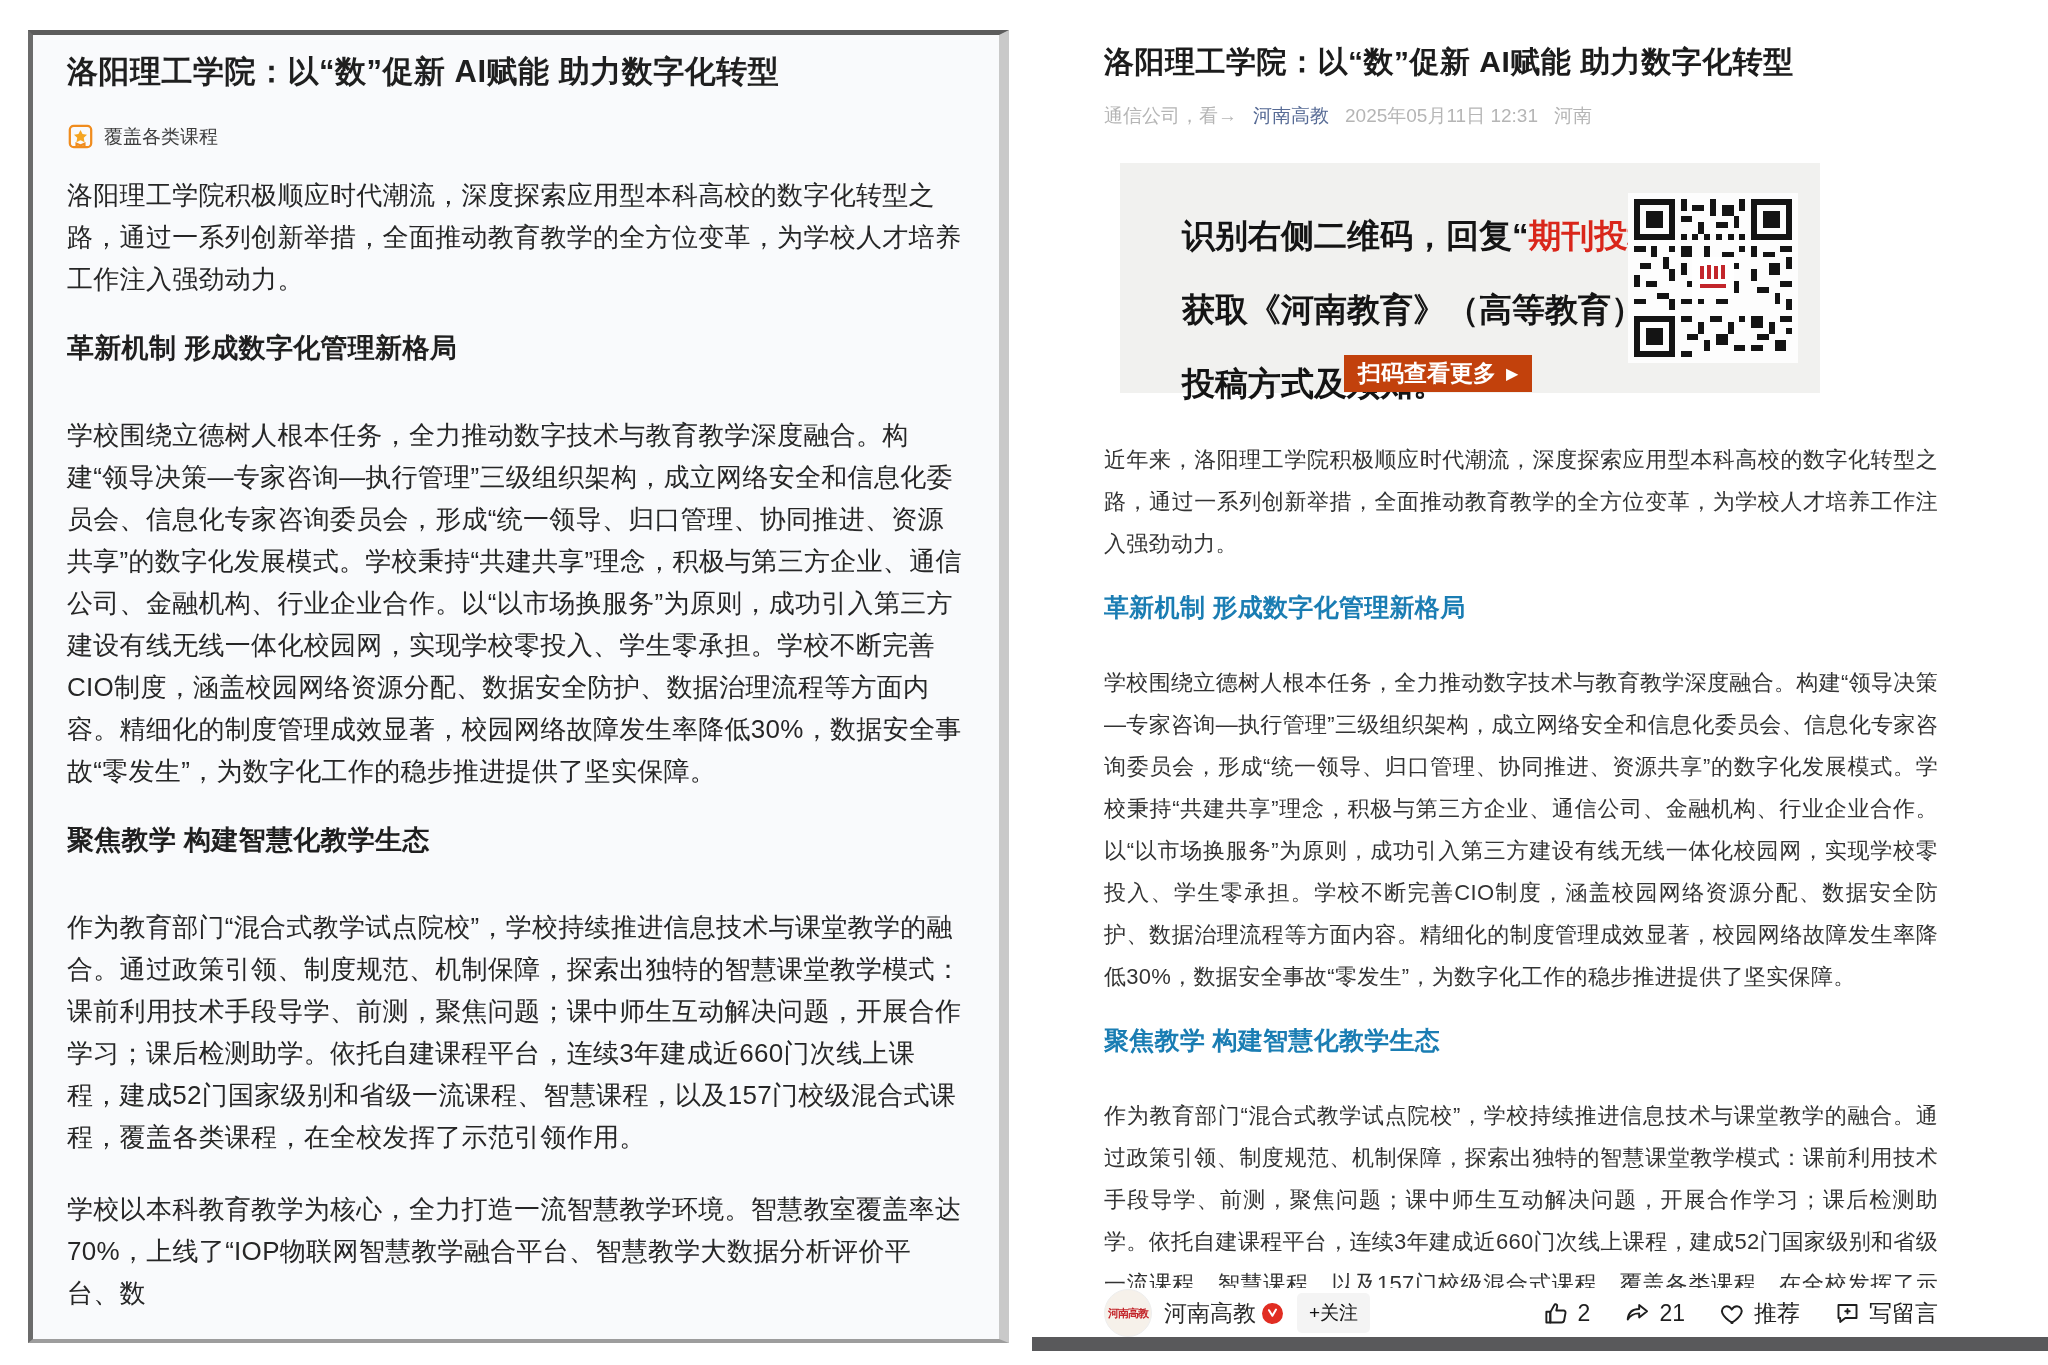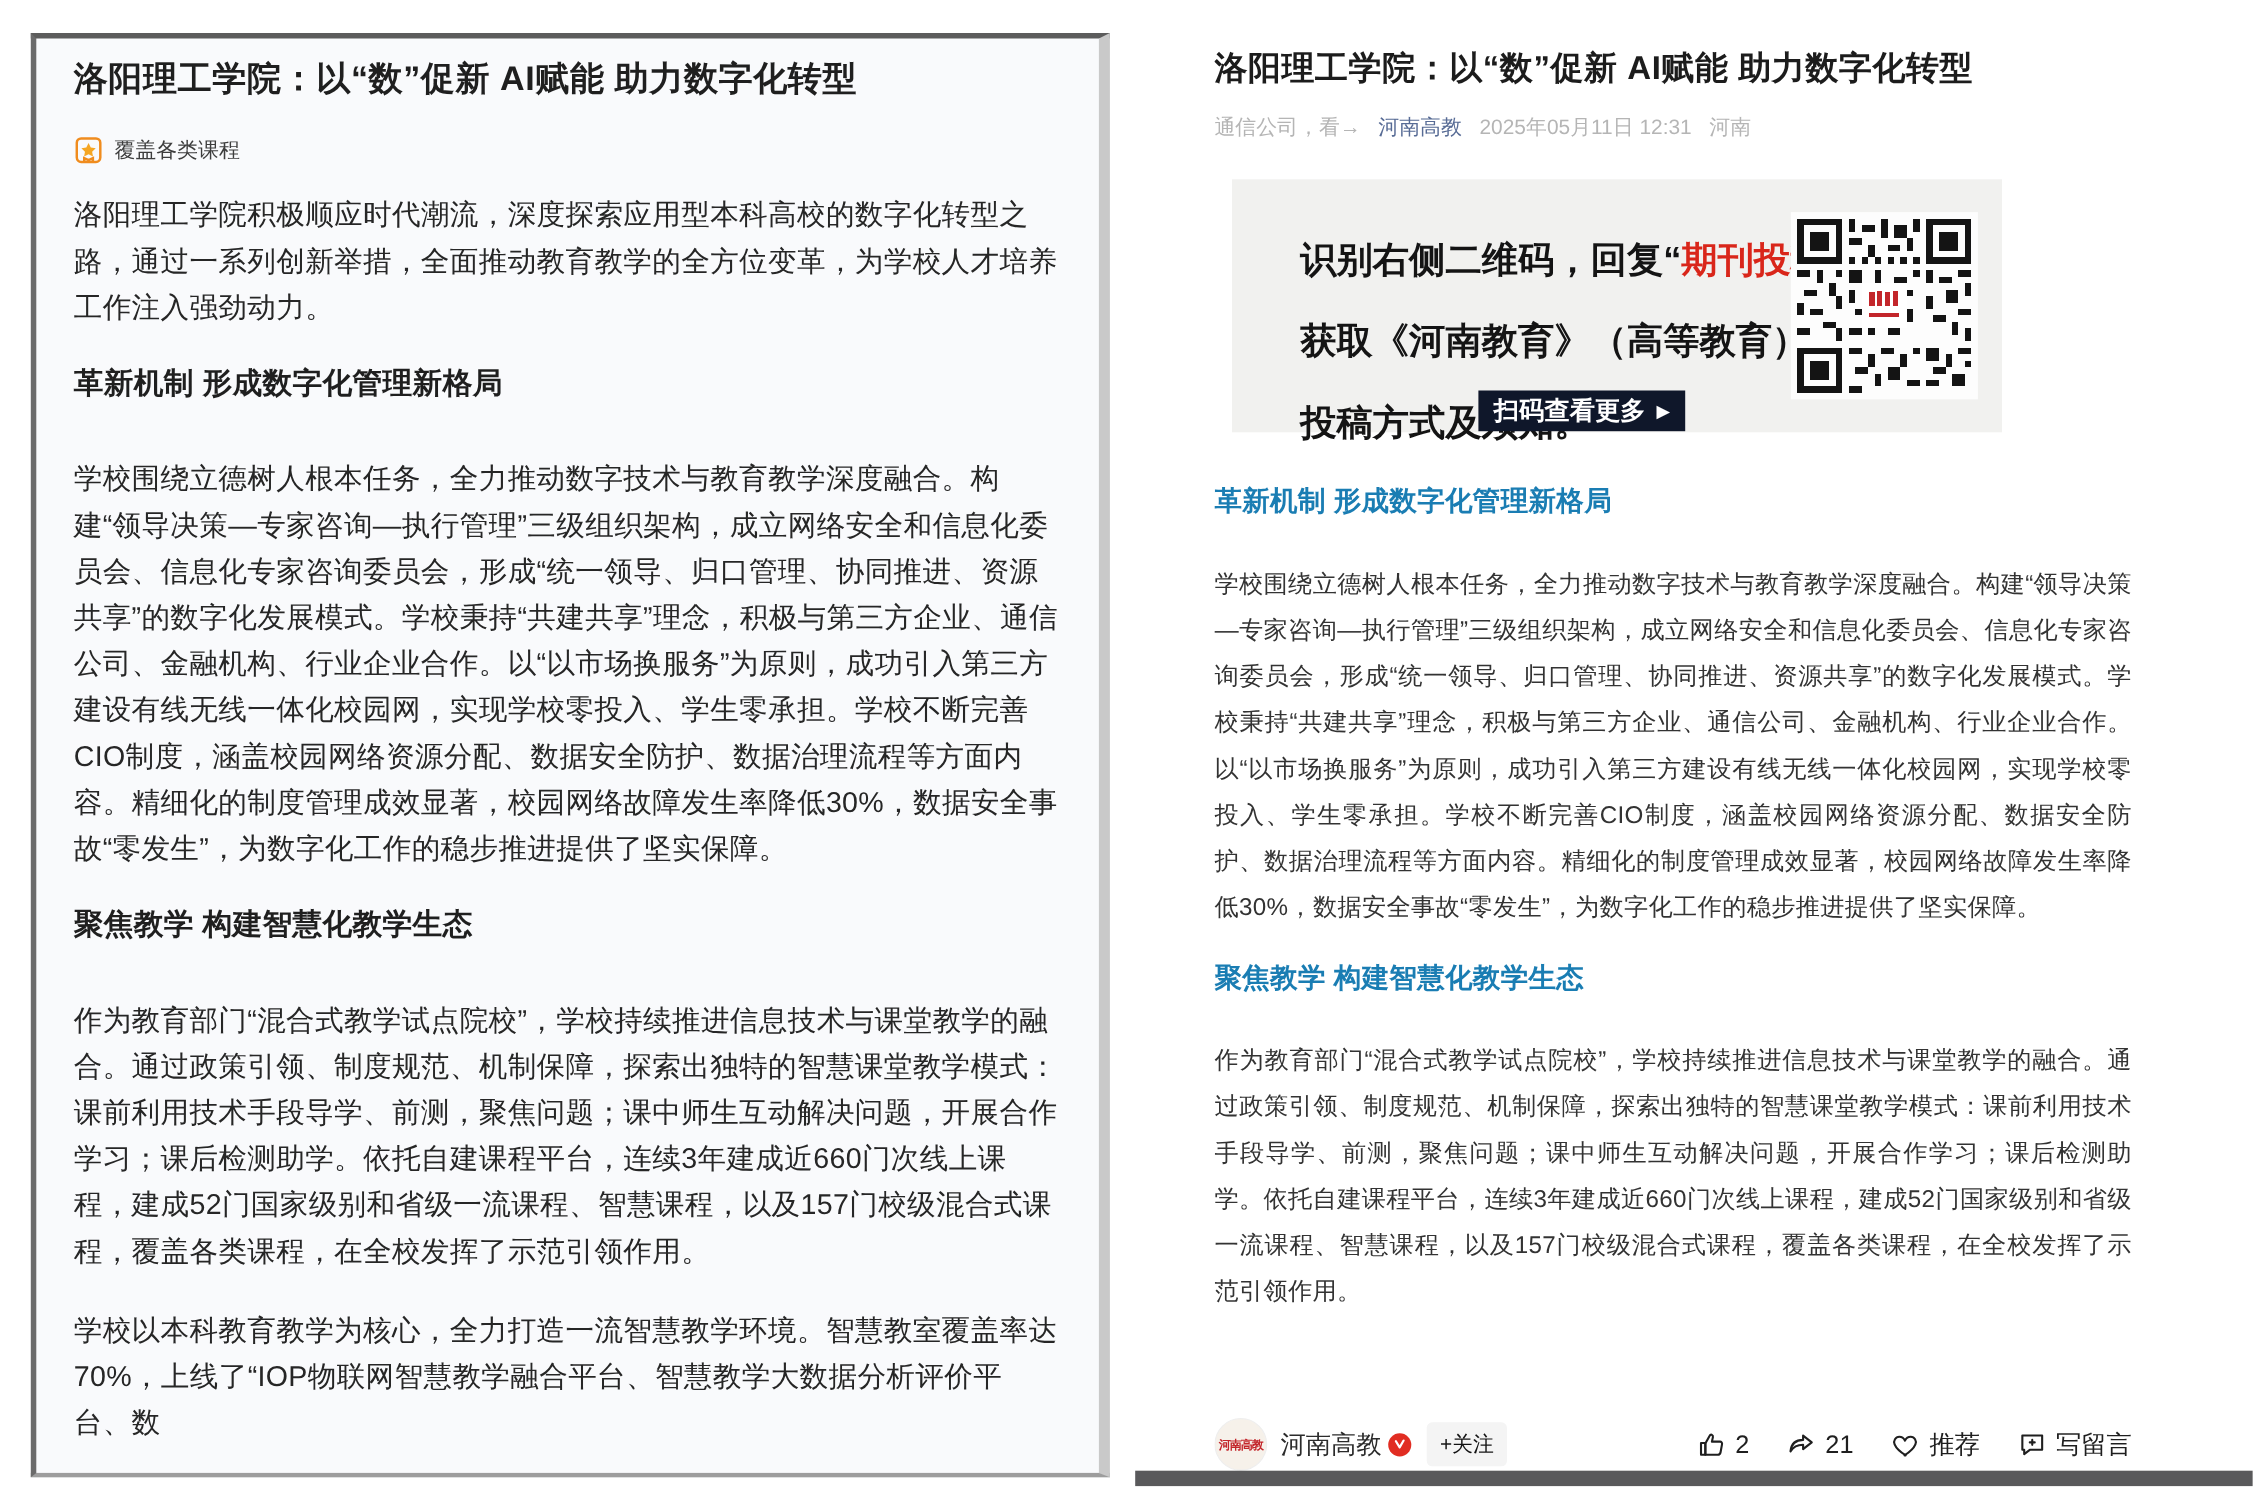--- a/index.html
+++ b/index.html
@@ -43,21 +43,21 @@
   }
   .r-title{font-size:30px;font-weight:bold;color:#1c1c1c;margin:42px 0 20px;letter-spacing:0.5px;}
   .r-meta{font-size:19px;color:#b5b5b5;display:flex;align-items:center;gap:16px;}
   .r-meta .acct{color:#576b95;}
   .banner{
     position:relative;margin:34px 0 0 16px;width:700px;height:230px;background:#f1f1ef;
   }
   .banner-text{position:absolute;left:62px;top:36px;font-size:33px;font-weight:bold;color:#141414;line-height:74px;white-space:nowrap;}
   .banner-text .hl{color:#d9261a;}
   .banner-btn{
-    position:absolute;left:224px;top:192px;background:#0f172a;color:#fff;
+    position:absolute;left:224px;top:192px;background:#c2410c;color:#fff;
     font-size:23px;font-weight:bold;padding:3px 14px;display:flex;align-items:center;gap:10px;cursor:pointer;
   }
   .banner-btn .tri{font-size:16px;}
   .qr-box{position:absolute;right:22px;top:30px;width:170px;height:170px;background:#fdfdfd;}
   .r-p{font-size:22px;color:#333;line-height:42px;margin:0 0 22px;text-align:justify;letter-spacing:0.3px;}
   .r-h{font-size:25px;font-weight:bold;color:#1a7db3;margin:26px 0 38px;letter-spacing:0.3px;}
   .r-body{margin-top:46px;width:834px;}
   .r-footer{
     position:absolute;left:0;top:1288px;width:834px;height:50px;background:#fff;
     display:flex;align-items:center;
@@ -215,20 +215,21 @@
             <rect x="13.4" y="12.2" width="0.8" height="2.4"></rect>
             <rect x="14.6" y="12.4" width="0.8" height="2.2"></rect>
             <rect x="15.8" y="12.2" width="0.8" height="2.4"></rect>
           <rect x="12.2" y="15.6" width="4.6" height="0.6"></rect>
         </g>
       </svg>
     </div>
   </div>
 
   <div class="r-body">
+    <p class="r-p">近年来，洛阳理工学院积极顺应时代潮流，深度探索应用型本科高校的数字化转型之路，通过一系列创新举措，全面推动教育教学的全方位变革，为学校人才培养工作注入强劲动力。</p>
     <h2 class="r-h">革新机制 形成数字化管理新格局</h2>
     <p class="r-p">学校围绕立德树人根本任务，全力推动数字技术与教育教学深度融合。构建“领导决策—专家咨询—执行管理”三级组织架构，成立网络安全和信息化委员会、信息化专家咨询委员会，形成“统一领导、归口管理、协同推进、资源共享”的数字化发展模式。学校秉持“共建共享”理念，积极与第三方企业、通信公司、金融机构、行业企业合作。以“以市场换服务”为原则，成功引入第三方建设有线无线一体化校园网，实现学校零投入、学生零承担。学校不断完善CIO制度，涵盖校园网络资源分配、数据安全防护、数据治理流程等方面内容。精细化的制度管理成效显著，校园网络故障发生率降低30%，数据安全事故“零发生”，为数字化工作的稳步推进提供了坚实保障。</p>
     <h2 class="r-h">聚焦教学 构建智慧化教学生态</h2>
     <p class="r-p">作为教育部门“混合式教学试点院校”，学校持续推进信息技术与课堂教学的融合。通过政策引领、制度规范、机制保障，探索出独特的智慧课堂教学模式：课前利用技术手段导学、前测，聚焦问题；课中师生互动解决问题，开展合作学习；课后检测助学。依托自建课程平台，连续3年建成近660门次线上课程，建成52门国家级别和省级一流课程、智慧课程，以及157门校级混合式课程，覆盖各类课程，在全校发挥了示范引领作用。</p>
   </div>
 
   <div class="r-footer">
     <div class="f-avatar">
       <span class="f-avatar-mark">河南高教</span>
     </div>

